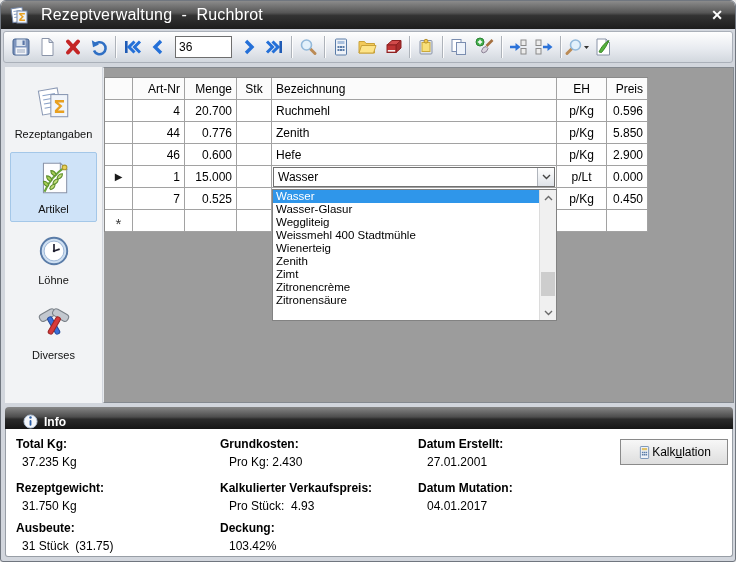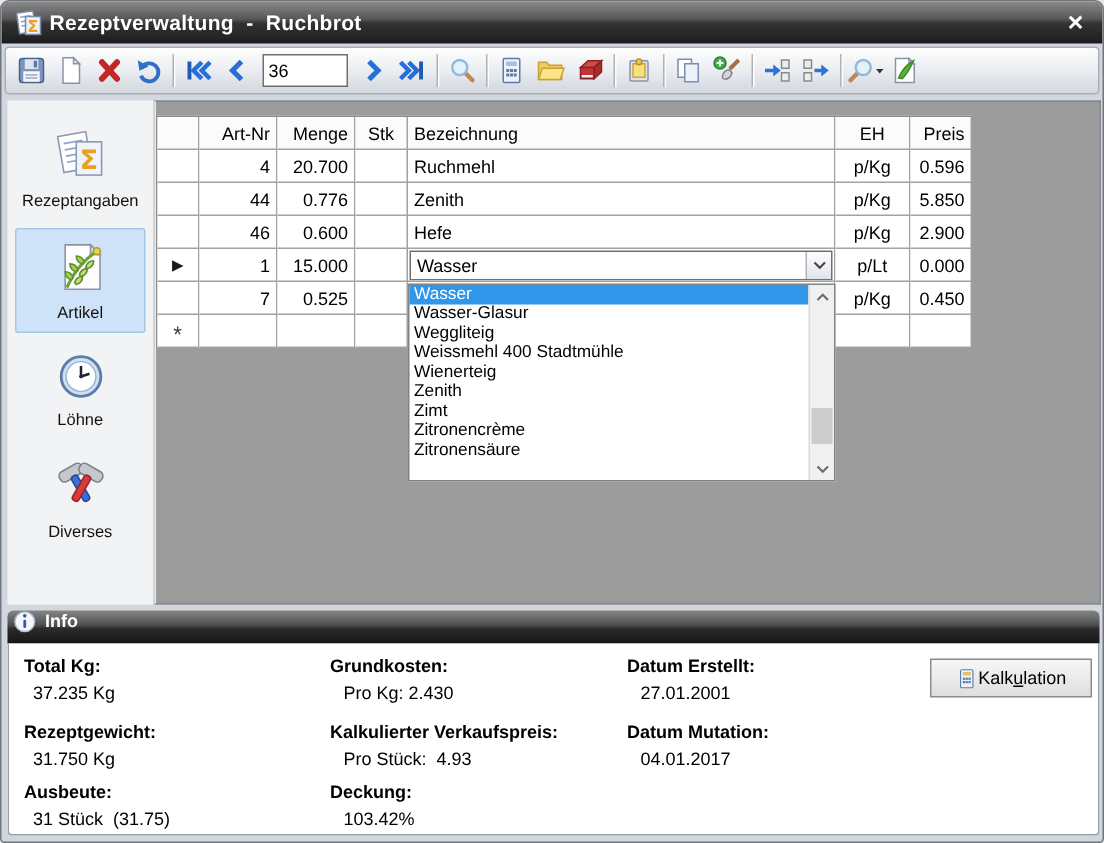--- a/index.html
+++ b/index.html
@@ -5,21 +5,21 @@
   * { box-sizing: border-box; margin: 0; padding: 0; }
   html,body { width:736px; height:562px; }
   body { font-family:"Liberation Sans", sans-serif; background:#e8e8e8; position:relative; overflow:hidden; }
 
   .window { position:absolute; inset:0; background:#d2d6dd; border:1px solid #70767f; border-radius:6px 6px 3px 3px; overflow:hidden; }
 
   
   .titlebar { position:absolute; top:0; left:0; right:0; height:28px;
     background:linear-gradient(180deg,#8b8b8b 0%,#565656 42%,#333333 52%,#1d1d1d 100%);
     border-radius:5px 5px 0 0; display:flex; align-items:center; padding:0 8px; }
-  .title-text { color:#fff; font-size:14px; font-weight:bold; margin-left:4px; white-space:pre; letter-spacing:.2px; }
+  .title-text { color:#fff; font-size:16px; font-weight:normal; margin-left:12px; white-space:pre; letter-spacing:.2px; }
   .close-btn { margin-left:auto; color:#fff; font-size:14px; font-weight:bold; width:20px; height:20px;
     display:flex; align-items:center; justify-content:center; cursor:default; }
 
   
   .toolbar { position:absolute; top:30px; left:2px; right:2px; height:32px;
     background:linear-gradient(180deg,#fefefe 0%,#e8ebf0 55%,#d2d7de 100%);
     border:1px solid #aab0b9; border-radius:3px; display:flex; align-items:center; padding:0 4px; }
   .tbtn { width:26px; height:26px; display:flex; align-items:center; justify-content:center; border-radius:2px; }
   .tsep { width:1px; height:22px; background:#aeb3ba; box-shadow:1px 0 0 #fdfdfd; margin:0 3px; }
   .record-box { width:57px; height:22px; background:#fff; border:1px solid #6e6e6e; font-size:12px;
@@ -64,21 +64,21 @@
   .dd-item { height:13px; font-size:11.5px; line-height:13px; padding-left:3px; color:#000; white-space:nowrap; overflow:hidden; }
   .dd-item.selected { background:#2f96ea; color:#fff; }
   .dd-scroll { width:17px; background:#f0f0f0; border-left:1px solid #dcdcdc; position:relative; }
   .dd-arrow { position:absolute; left:0; width:100%; height:15px; display:flex; align-items:center; justify-content:center; }
   .dd-arrow.up { top:0; } .dd-arrow.down { bottom:0; }
   .dd-thumb { position:absolute; left:1px; right:1px; top:82px; height:24px; background:#cdcdcd; }
 
   
   .info { position:absolute; left:4px; top:406px; width:728px; height:150px; }
   .info-header { height:22px; background:linear-gradient(180deg,#868686 0%,#4d4d4d 45%,#2b2b2b 55%,#161616 100%);
-    border-radius:4px 4px 0 0; display:flex; align-items:flex-start; gap:6px; padding-left:4px; }
+    border-radius:4px 4px 0 0; display:flex; align-items:flex-end; gap:6px; padding-left:18px; }
   .info-title { color:#fff; font-size:12px; font-weight:bold; }
   .info-body { position:absolute; top:22px; left:0; right:0; bottom:0; background:#fff;
     border:1px solid #989ea6; border-top:none; border-radius:0 0 3px 3px; }
   .f-label { position:absolute; font-size:12px; font-weight:bold; color:#000; white-space:pre; }
   .f-value { position:absolute; font-size:12px; color:#000; white-space:pre; }
   .kalk-btn { position:absolute; left:614px; top:10px; width:108px; height:26px;
     background:linear-gradient(180deg,#f7f7f7,#dedede); border:1px solid #8a8a8a;
     display:flex; align-items:center; justify-content:center; gap:0; font-size:12px; color:#000; }
   .kalk-btn .key { text-decoration:underline; }
 </style>

